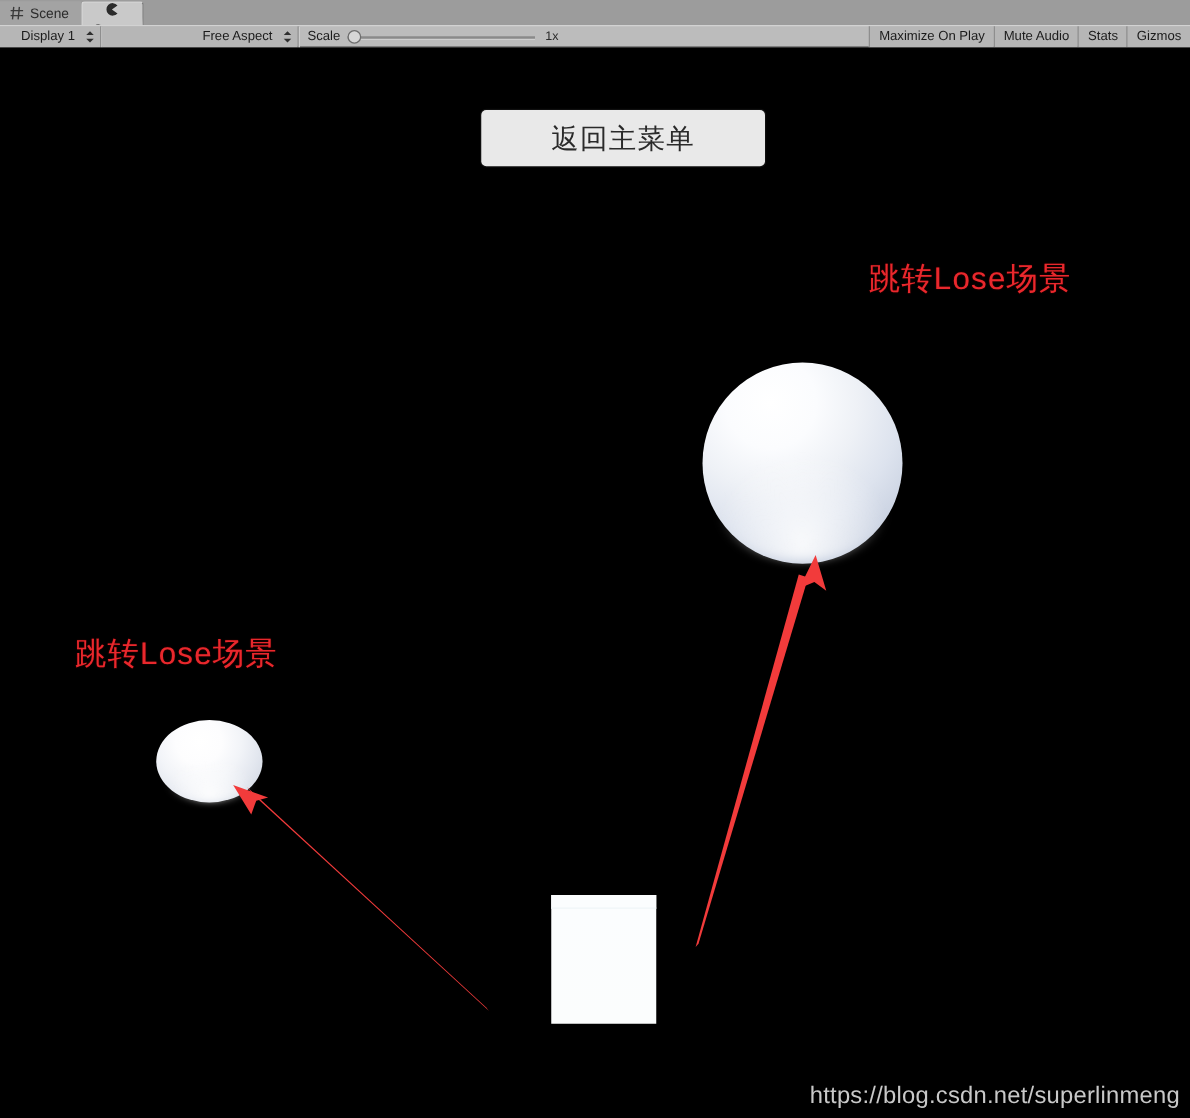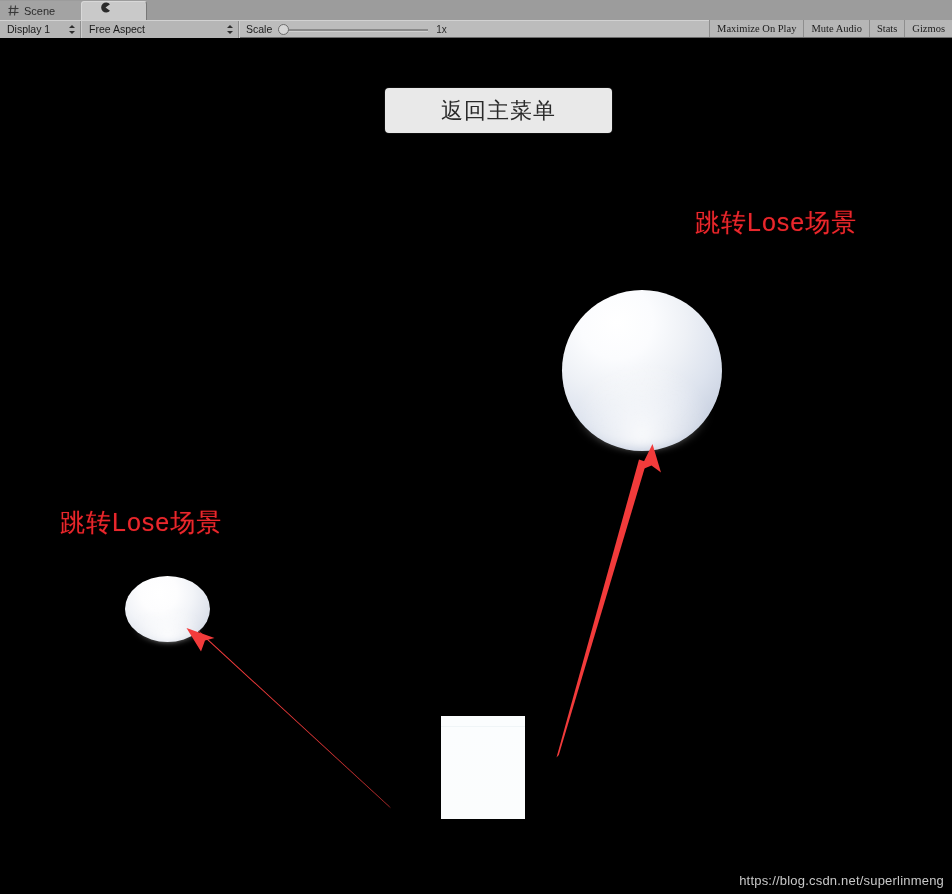--- a/index.html
+++ b/index.html
@@ -27,21 +27,21 @@
     height: 20px;
     background: #9c9c9c;
     border-bottom: 1px solid #6e6e6e;
     display: flex;
     align-items: flex-end;
   }
   .tab {
     height: 19px;
     display: flex;
     align-items: center;
-    padding: 0 26px 0 8px;
+    padding: 0 10px 0 8px;
     font-size: 11px;
     color: #1c1c1c;
     box-sizing: border-box;
     gap: 5px;
     margin-top: 36px;
   }
   .tab.inactive {
     background: #a3a3a3;
     color: #2b2b2b;
   }
@@ -82,21 +82,21 @@
     width: 1px;
     height: 17px;
     background: #8e8e8e;
     border-right: 1px solid #cdcdcd;
     flex: none;
   }
   .tb-dropdown {
     height: 17px;
     display: flex;
     align-items: center;
-    justify-content: space-between;
+    justify-content: flex-end;
     padding: 0 4px 0 7px;
     box-sizing: border-box;
     background: #b6b6b6;
     cursor: default;
   }
   .tb-dropdown .lbl { white-space: nowrap; }
   .dd-arrows {
     display: inline-block;
     width: 8px;
     height: 11px;
@@ -157,23 +157,22 @@
   }
   .scale-val {
     padding-left: 8px;
     font-size: 10px;
     color: #2a2a2a;
     white-space: nowrap;
   }
   .tb-right {
     margin-left: auto;
     display: flex;
-    align-items: flex-start;
+    align-items: center;
     height: 18px;
-    font-family: Liberation Serif, serif;
   }
   .tb-btn {
     height: 17px;
     display: flex;
     align-items: center;
     padding: 0 7px;
     background: #b6b6b6;
     border-left: 1px solid #8e8e8e;
     white-space: nowrap;
     cursor: default;
@@ -292,21 +291,21 @@
     width: 952px;
     height: 856px;
     pointer-events: none;
   }
 
   
   .watermark {
     position: absolute;
     right: 8px;
     bottom: 6px;
-    font-size: 13px;
+    font-size: 19px;
     color: #c8c8c8;
     letter-spacing: 0.2px;
     white-space: nowrap;
   }
 </style>
 </head>
 <body>
 
 <div id="app">
 

